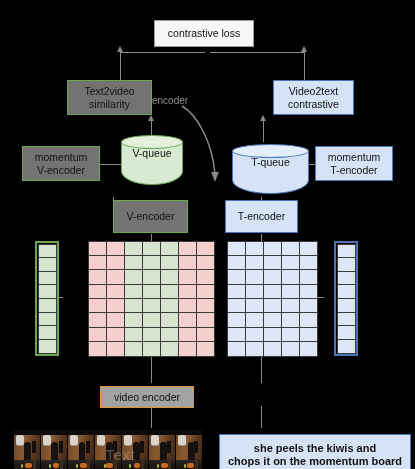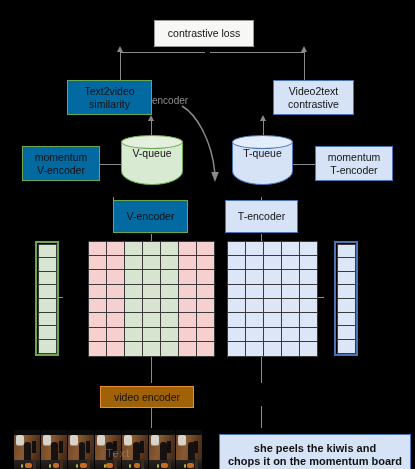--- a/index.html
+++ b/index.html
@@ -25,24 +25,24 @@
     align-items: center;
     justify-content: center;
     text-align: center;
     line-height: 1.18;
     font-size: 10.5px;
     color: #111111;
     border-width: 1.4px;
     border-style: solid;
     white-space: pre-line;
   }
-  .node-green  { background: #0369a1; border-color: #6aa84f; }
+  .node-green  { background: #737373; border-color: #6aa84f; }
   .node-blue   { background: #d6e3f7; border-color: #4a74b5; }
   .node-white  { background: #f7f7f5; border-color: #999999; }
-  .node-orange { background: #a16207; border-color: #e69138; }
+  .node-orange { background: #a3a3a3; border-color: #e69138; }
   .node-bold   { font-weight: bold; font-size: 11px; }
 
   
   .cyl {
     position: absolute;
     box-sizing: border-box;
   }
   .cyl .body {
     position: absolute;
     left: 0; right: 0;
@@ -173,21 +173,21 @@
     position: absolute; left: 0; bottom: 0; width: 100%; height: 16%;
     background: #0b0a09;
   }
   .frame .tick {
     position: absolute; left: 45%; bottom: 2%; width: 8%; height: 5%;
     background: #d9d9d9;
   }
   .watermark {
     position: absolute;
     color: rgba(210,210,210,0.32);
-    font-size: 11px;
+    font-size: 14px;
     letter-spacing: 1px;
   }
 </style>
 </head>
 <body>
 
 <div id="canvas">
 
   <div class="line line-h" style="left:120px; top:40px; width:85px;"></div>
   <div class="line line-v" style="left:120px; top:40px; height:28px;"></div>
@@ -242,21 +242,21 @@
 
   <div class="node node-blue" style="left:315px; top:134px; width:78px; height:35px;">momentum
 T-encoder</div>
 
   <div class="cyl cyl-green" style="left:121px; top:123px; width:62px; height:50px;">
     <div class="body"></div>
     <div class="top"></div>
     <div class="cyl-label">V-queue</div>
   </div>
 
-  <div class="cyl cyl-blue" style="left:232px; top:123px; width:61px; height:50px;">
+  <div class="cyl cyl-blue" style="left:232px; top:132px; width:77px; height:50px;">
     <div class="body"></div>
     <div class="top"></div>
     <div class="cyl-label">T-queue</div>
   </div>
 
   <div class="node node-green" style="left:113px; top:188px; width:75px; height:33px;">V-encoder</div>
 
   <div class="node node-blue" style="left:225px; top:188px; width:73px; height:33px;">T-encoder</div>
 
   <div class="grid vec-frame-green" id="video-vector" style="left: 35px; top: 229px; width: 24px; height: 115px; grid-template-columns: repeat(1, 1fr); grid-template-rows: repeat(8, 1fr);">

